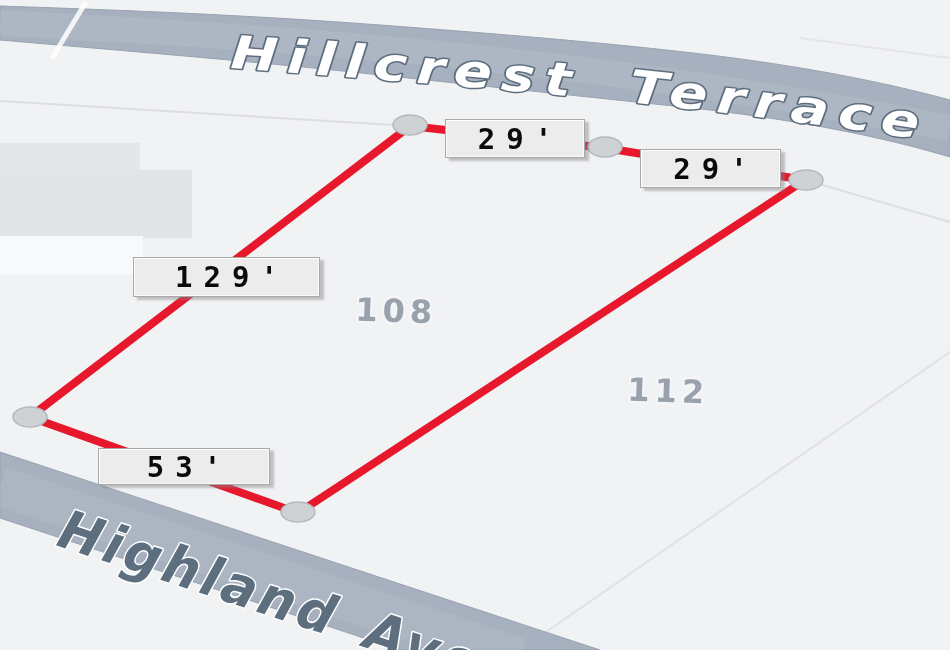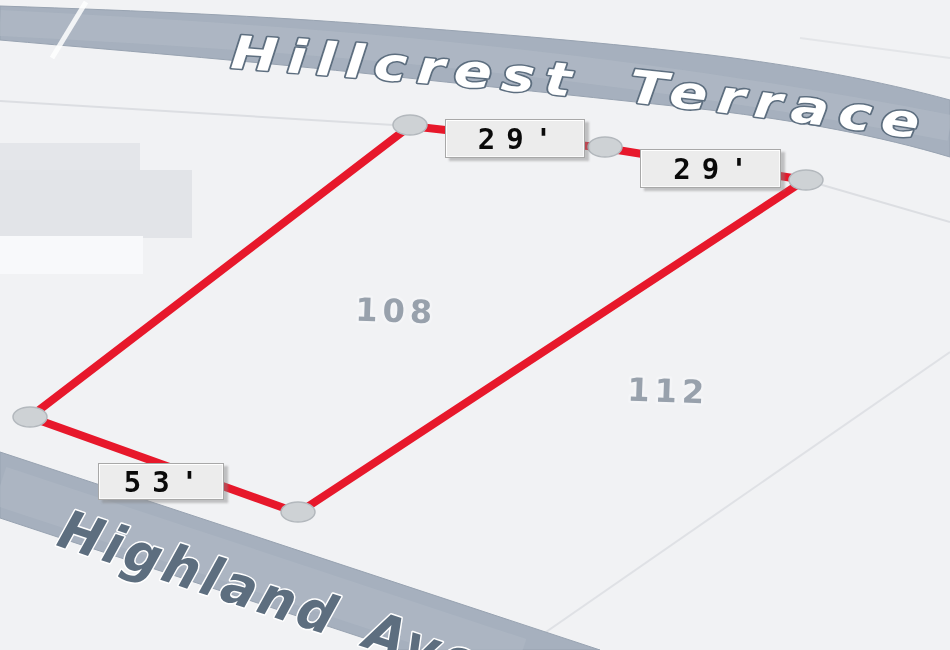--- a/index.html
+++ b/index.html
@@ -89,14 +89,15 @@
       <ellipse class="vhandle" cx="410" cy="125" rx="17" ry="10"></ellipse>
       <ellipse class="vhandle" cx="605" cy="147" rx="17" ry="10"></ellipse>
       <ellipse class="vhandle" cx="806" cy="180" rx="17" ry="10"></ellipse>
       <ellipse class="vhandle" cx="30" cy="417" rx="17" ry="10"></ellipse>
       <ellipse class="vhandle" cx="298" cy="512" rx="17" ry="10"></ellipse>
     </g>
   </svg>
 
   <div class="mlabel" style="left:445px;top:119px;width:140px;height:39px">29'</div>
   <div class="mlabel" style="left:640px;top:149px;width:141px;height:39px">29'</div>
-  <div class="mlabel" style="left:98px;top:463px;width:126px;height:37px">53'</div>
+  <div class="mlabel" style="left:133px;top:257px;width:187px;height:40px">129'</div>
+  <div class="mlabel" style="left:98px;top:448px;width:172px;height:37px">53'</div>
 </div>
 
 </body></html>

